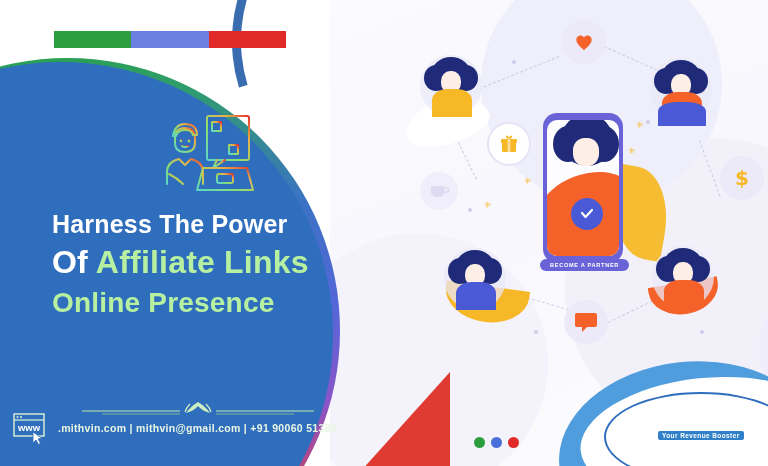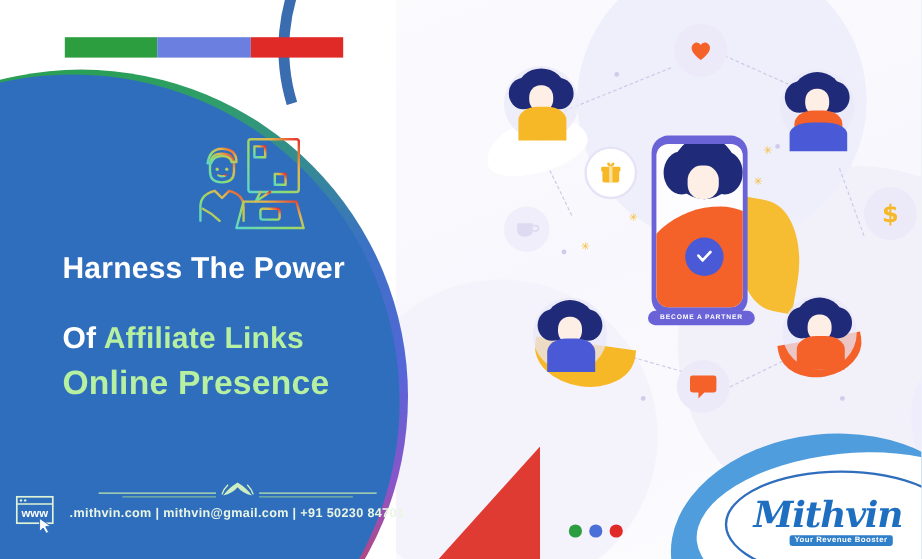--- a/index.html
+++ b/index.html
@@ -58,21 +58,21 @@
   .hero-icon{position:absolute;left:155px;top:112px;width:100px;height:84px;}
 
   
   .headline{
     position:absolute;left:52px;top:208px;width:300px;
     color:#ffffff;font-weight:bold;line-height:1.33;
     letter-spacing:.2px;
   }
   .hl-row{display:block;white-space:nowrap;}
   .hl-1{font-size:25px;}
-  .hl-2{font-size:25px;margin-top:25px;}
+  .hl-2{font-size:32px;}
   .hl-3{font-size:20px;margin-top:2px;}
   .hl-4{font-size:28px;}
   .accent{color:#b6f0a0;}
 
   
   .divider{
     position:absolute;left:82px;top:400px;width:232px;height:20px;
   }
   .footer{
     position:absolute;left:12px;top:412px;
@@ -369,30 +369,29 @@
     <span class="www-icon">
       <svg width="40" height="32" viewBox="0 0 40 32">
         <rect x="2" y="2" width="30" height="22" fill="none" stroke="#dff3d6" stroke-width="1.4"></rect>
         <line x1="2" y1="8" x2="32" y2="8" stroke="#dff3d6" stroke-width="1.2"></line>
         <circle cx="5.5" cy="5" r="1" fill="#dff3d6"></circle>
         <circle cx="9" cy="5" r="1" fill="#dff3d6"></circle>
         <text x="17" y="19" text-anchor="middle" font-family="Liberation Sans, sans-serif" font-size="9.5" font-weight="bold" fill="#ffffff">www</text>
         <path d="M21 20 l0 11 l3 -3 l2.5 4.5 l2 -1.2 l-2.4 -4.4 l4 -0.6 z" fill="#ffffff" stroke="#2f6ebd" stroke-width="0.8"></path>
       </svg>
     </span>
-    <span class="footer-text">.mithvin.com | mithvin@gmail.com | +91 50230 84701</span>
+    <span class="footer-text">.mithvin.com | mithvin@gmail.com | +91 90060 51386</span>
   </div>
 
   <div class="dots">
     <i style="background:#2d9e3f"></i>
     <i style="background:#4a6fd8"></i>
     <i style="background:#e02a28"></i>
   </div>
 
   <div class="swoosh1"></div>
   <div class="swoosh2"></div>
   <div class="swoosh3"></div>
   <div class="logo">
-    <span class="logo-mark">Mithvin</span>
     <span class="logo-tag">Your Revenue Booster</span>
   </div>
 
 </div>
 
 </body></html>

